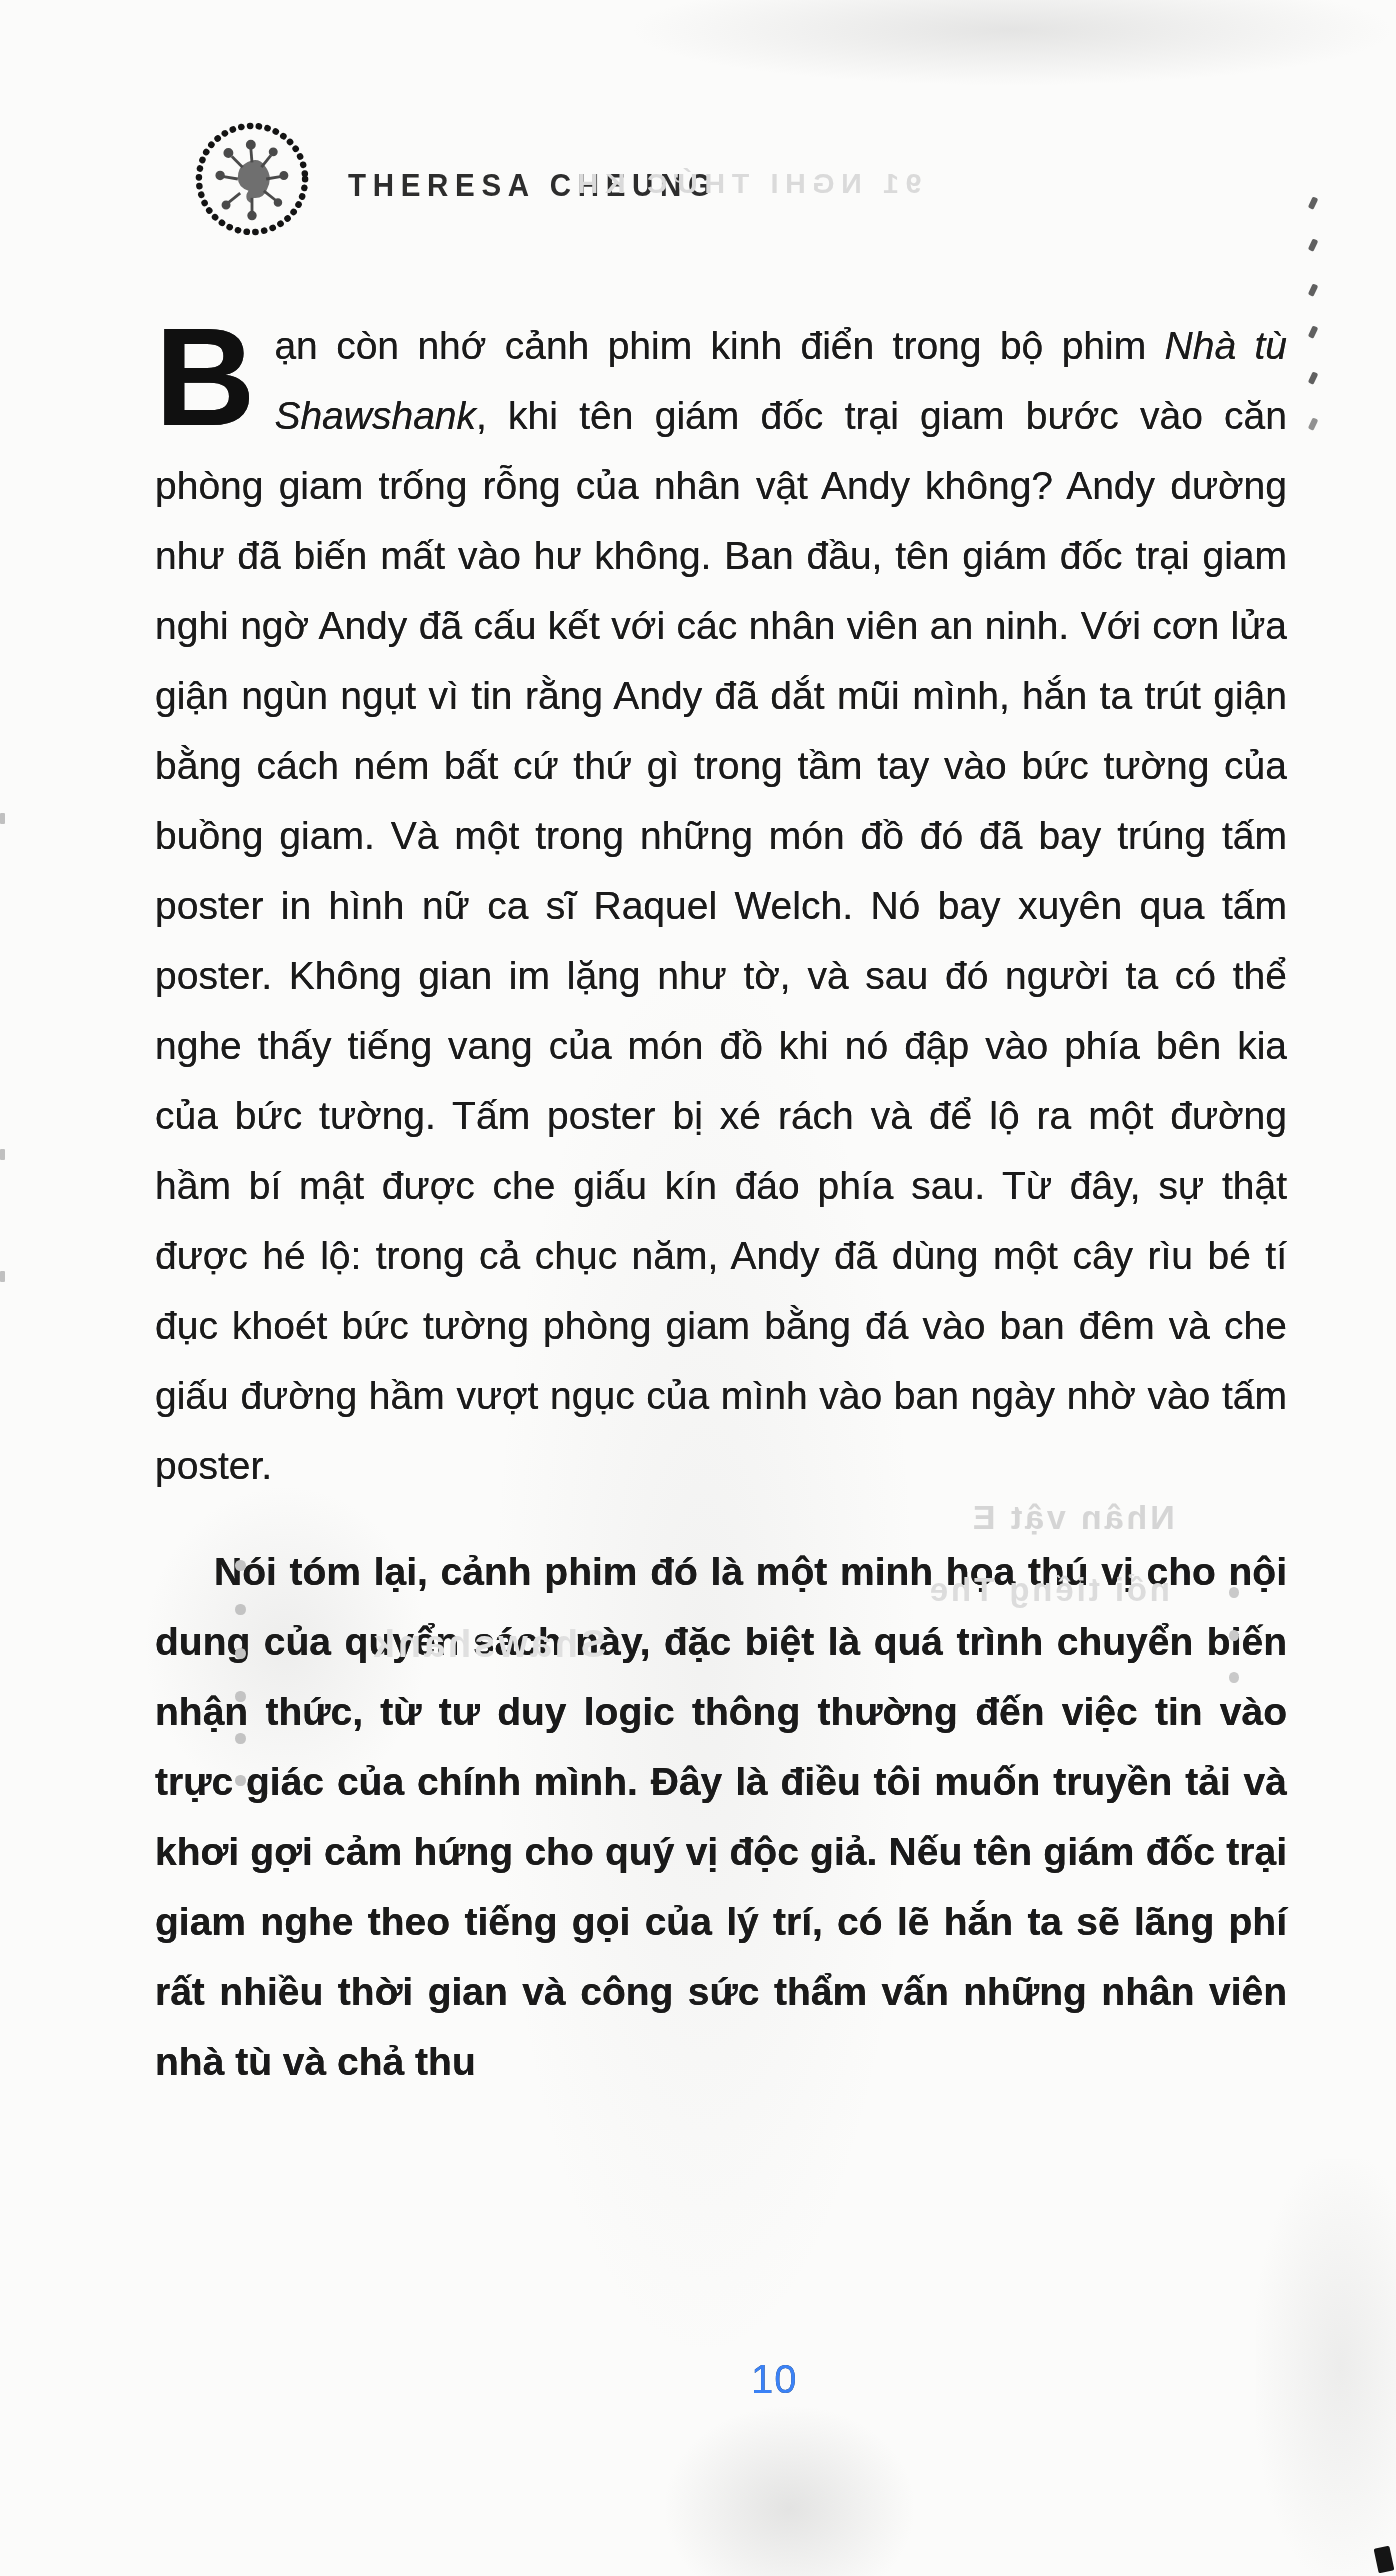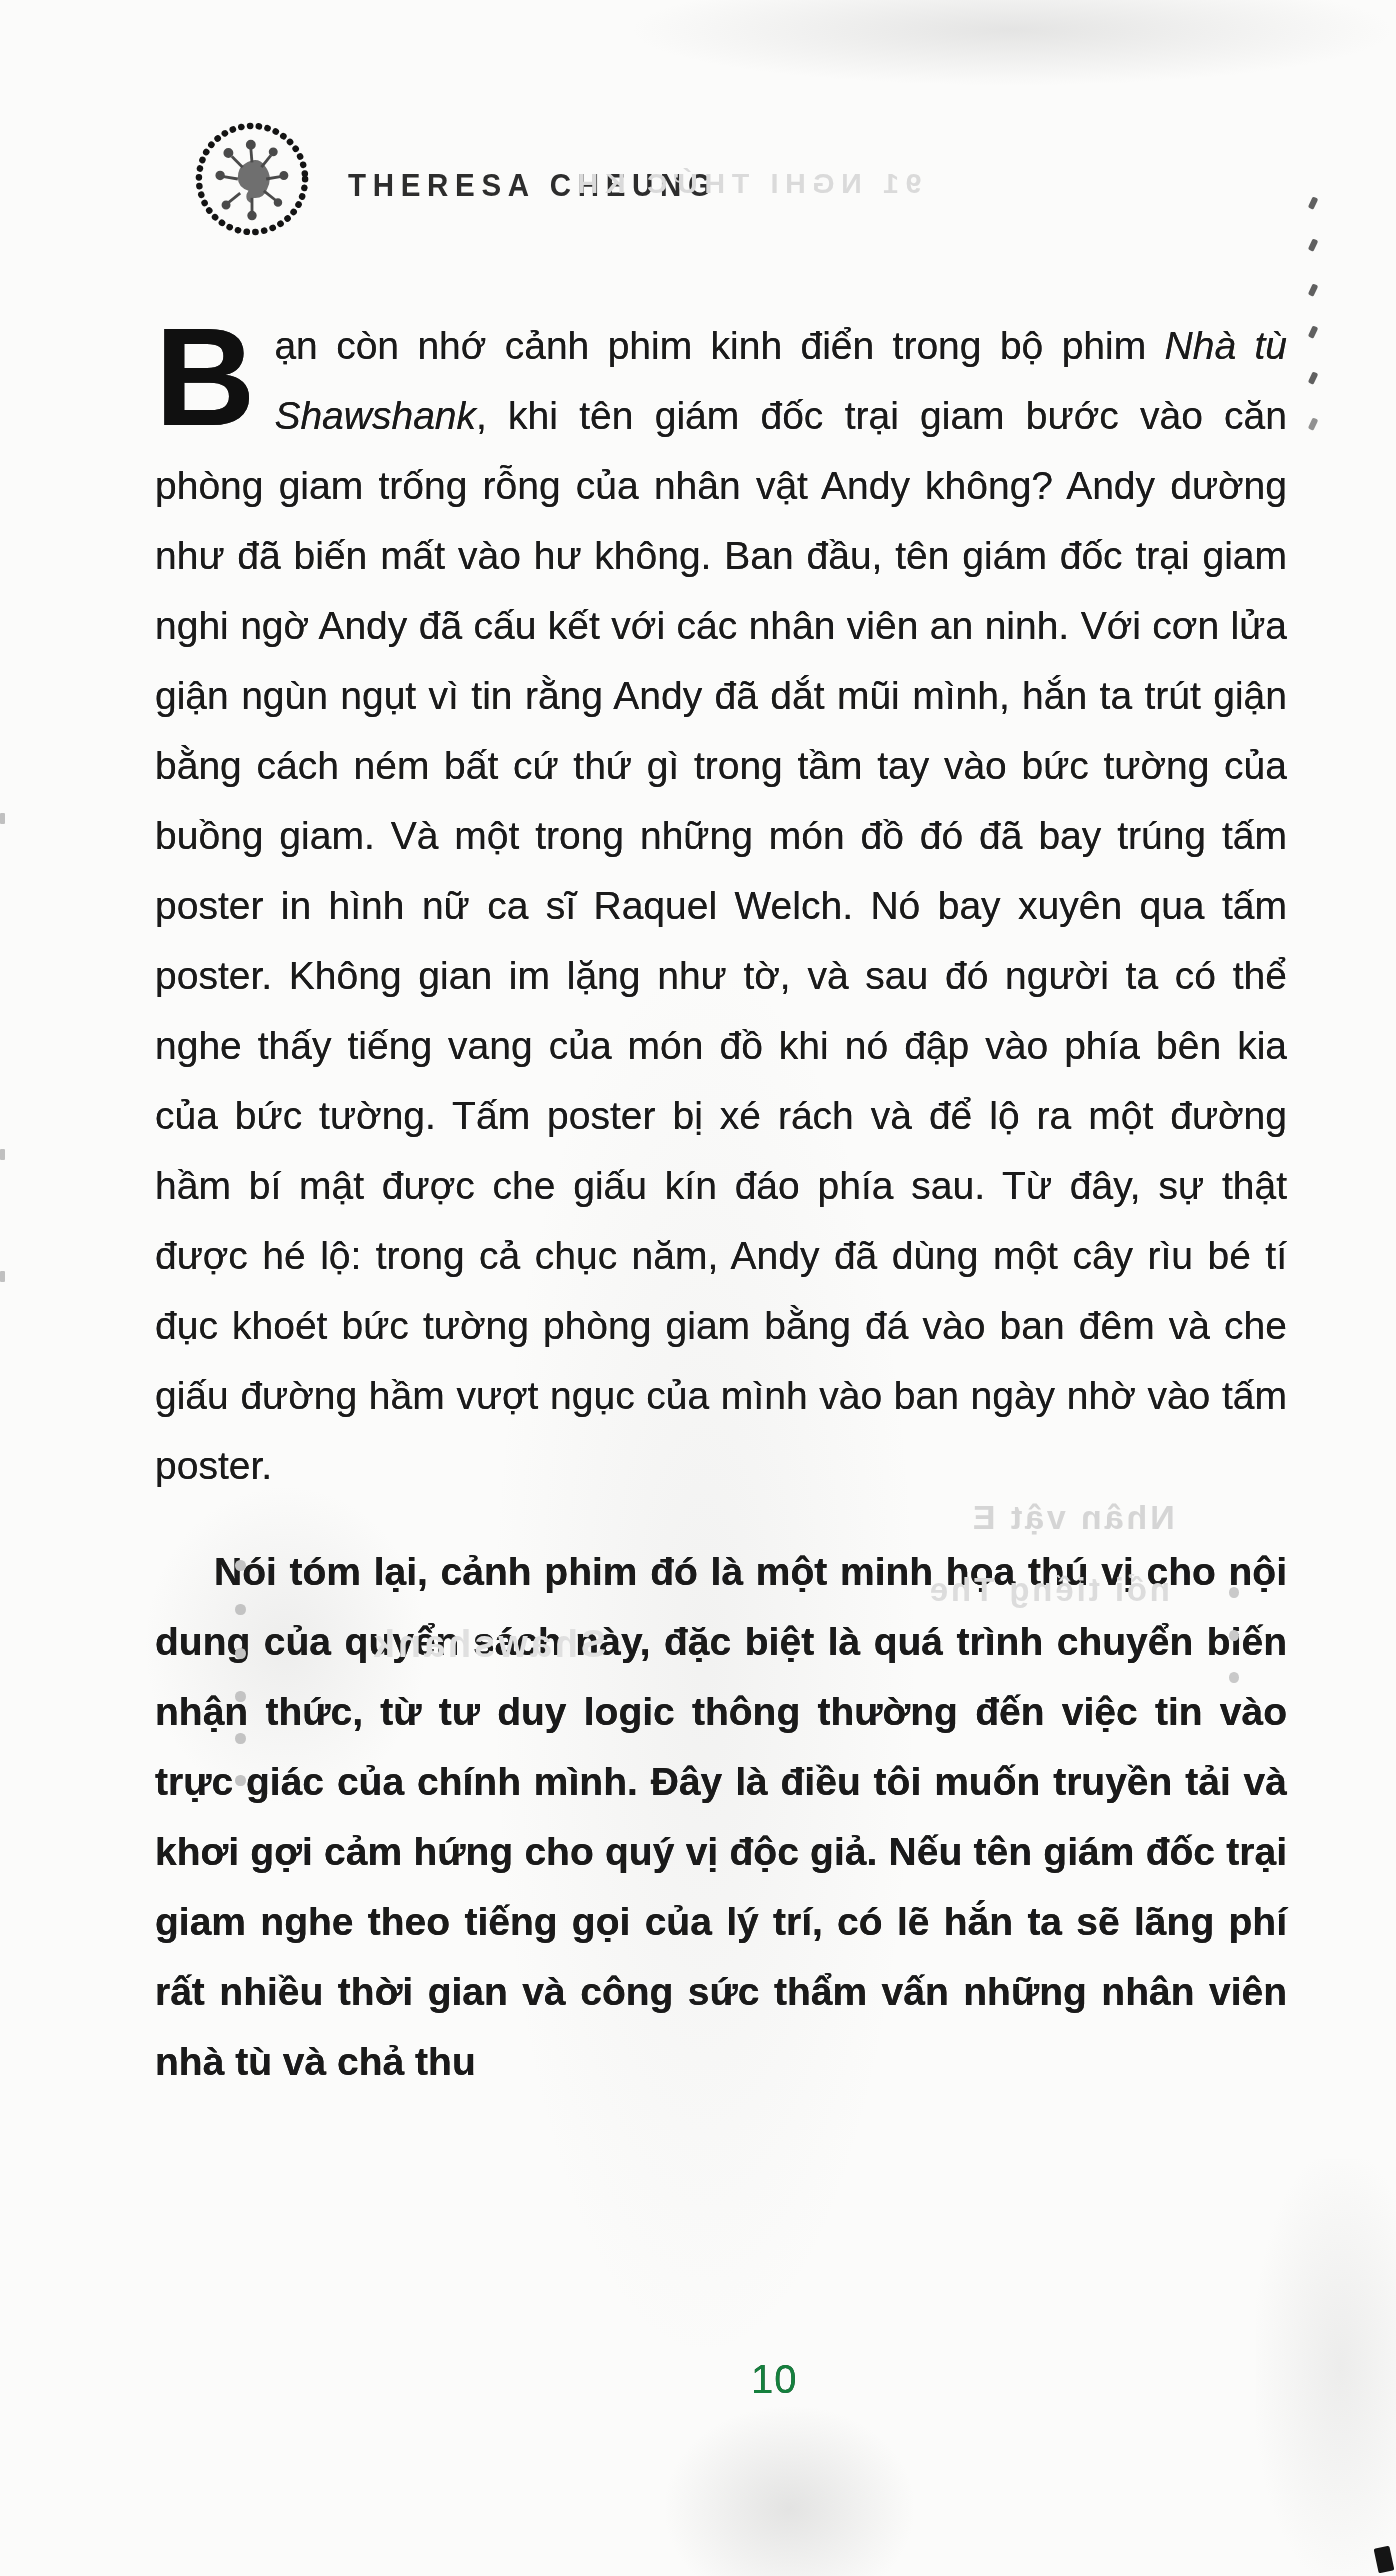--- a/index.html
+++ b/index.html
@@ -50,21 +50,21 @@
     float:left;
     font-size:139px; line-height:116px; font-weight:600;
     padding:7.6px 19px 0 0; color:#101010;
   }
   .para-2 { margin-top:36px; text-indent:59px;font-weight:bold; }
   .ital { font-style:italic; }
 
   
   .page-number {
     position:absolute; left:751px; top:2357px;
-    font-size:40px; color:#15803d; letter-spacing:1px;
+    font-size:40px; color:#3b82f6; letter-spacing:1px;
     text-shadow:0 0 0.5px rgba(22,22,22,0.9);
   }
 
   
   .smudge { position:absolute; pointer-events:none; }
   .smudge-top-right { left:628px; top:0; width:769px; height:86px;
     background:radial-gradient(ellipse at 50% 35%, rgba(175,175,175,0.30), rgba(175,175,175,0) 70%); }
   .smudge-mid { left:495px; top:970px; width:419px; height:1379px;
     background:radial-gradient(ellipse at 50% 50%, rgba(160,160,160,0.10), rgba(160,160,160,0) 72%); }
   .smudge-left-mid { left:143px; top:1484px; width:285px; height:323px;

